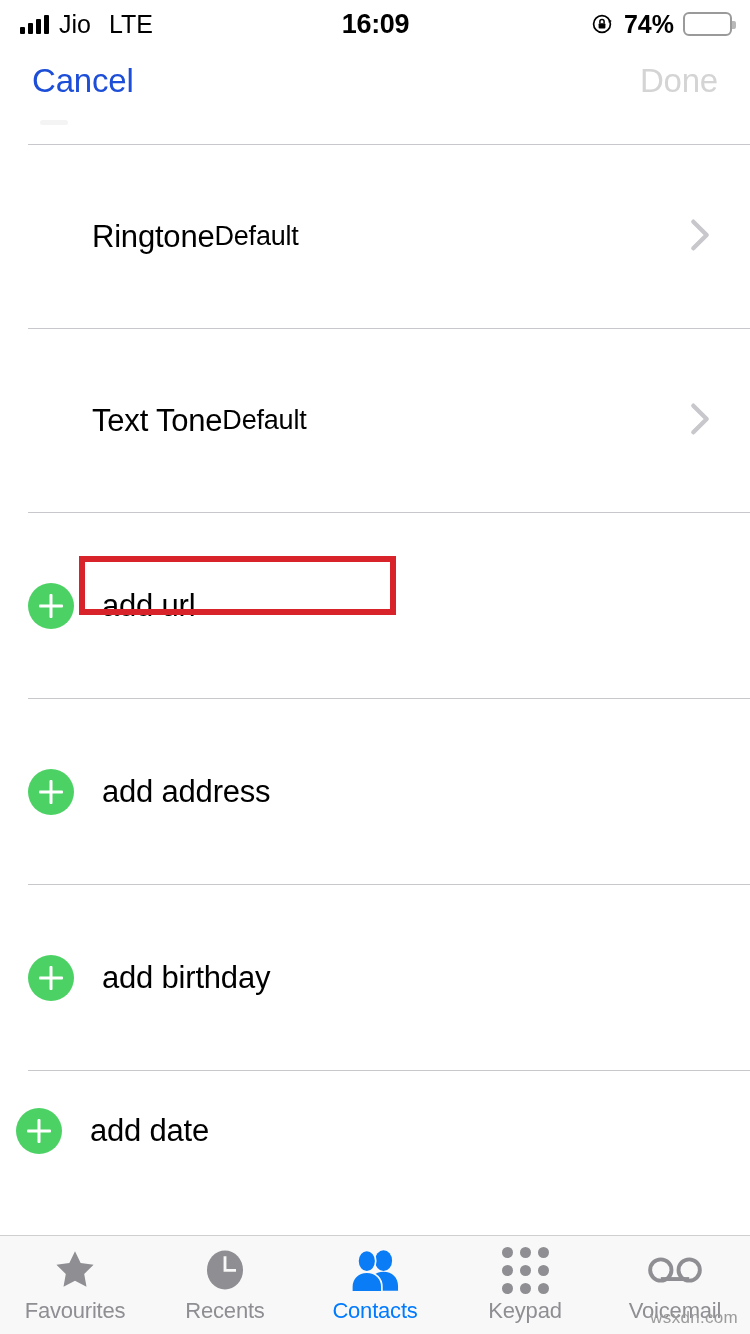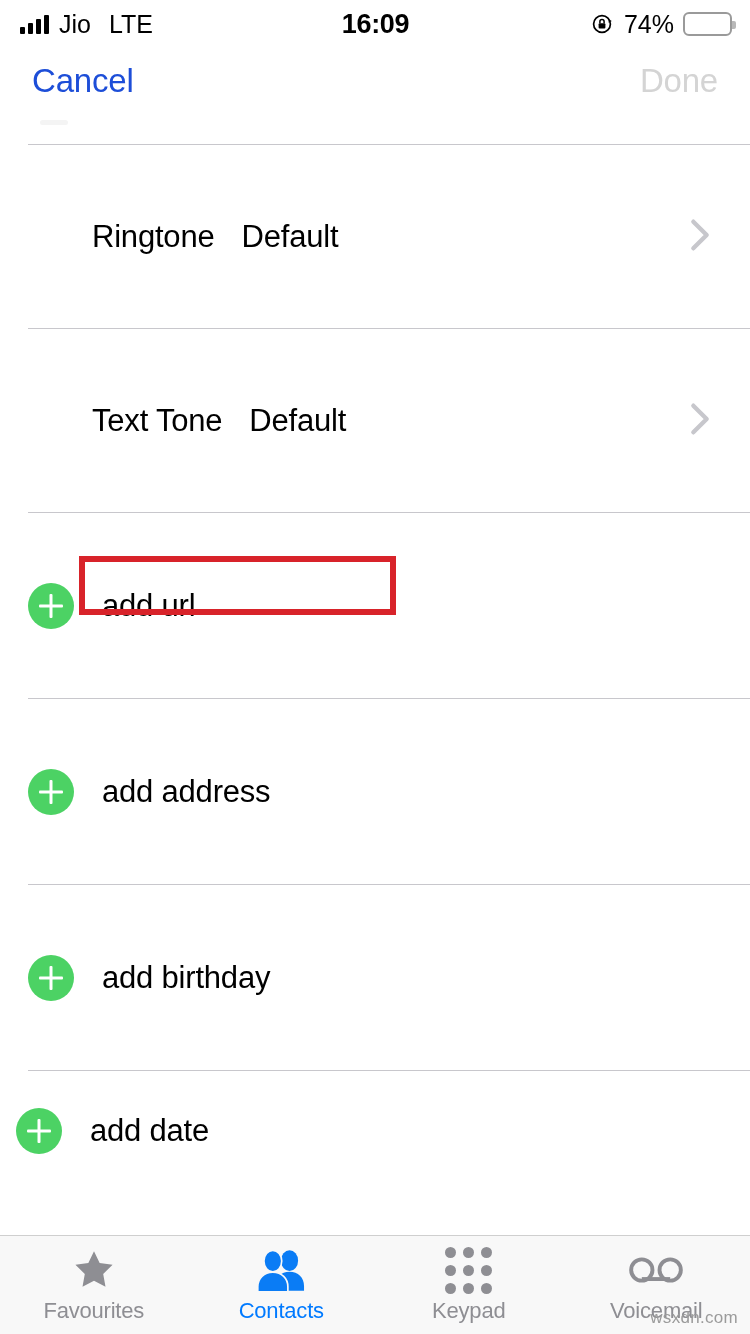--- a/index.html
+++ b/index.html
@@ -65,21 +65,21 @@
   }
   .status-right {
     position: absolute;
     right: 18px;
     top: 0; bottom: 0;
     display: flex;
     align-items: center;
     gap: 9px;
   }
   .rotation-lock { width: 24px; height: 24px; display: block; }
-  .battery-pct { font-size: 25px; font-weight: 400; }
+  .battery-pct { font-size: 25px; font-weight: 700; }
   .battery {
     width: 49px;
     height: 24px;
     border: 2px solid #9a9a9a;
     border-radius: 6px;
     position: relative;
     padding: 2px;
   }
   .battery::after {
     content: "";
@@ -157,23 +157,22 @@
     display: flex;
     align-items: center;
     padding-left: 92px;
   }
   .tone-label {
     font-size: 31px;
     color: #000;
     letter-spacing: -0.2px;
   }
   .tone-value {
-    font-size: 31px;
+    font-size: 27px;
     color: #000;
-    margin-left: 27px;
     letter-spacing: -0.2px;
   }
   .chevron {
     width: 20px;
     height: 34px;
     flex: 0 0 auto;
     margin-right: 12px;
   }
 
   
@@ -388,20 +387,29 @@
 
     <div class="tab">
       <span class="tab-icon">
         <svg width="48" height="46" viewBox="0 0 24 24" aria-hidden="true">
           <path d="M12 2.2l2.95 6.2 6.75.9-4.9 4.75 1.2 6.75L12 17.6l-6 3.2 1.2-6.75L2.3 9.3l6.75-.9z" fill="#8e8e93"></path>
         </svg>
       </span>
       <span class="tab-label">Favourites</span>
     </div>
 
+    <div class="tab">
+      <span class="tab-icon">
+        <svg width="46" height="46" viewBox="0 0 24 24" aria-hidden="true">
+          <ellipse cx="12" cy="12" rx="9.4" ry="10.2" fill="#8e8e93"></ellipse>
+          <path d="M12 5.6v6.6h5" fill="none" stroke="#f8f8f8" stroke-width="1.5" stroke-linecap="square"></path>
+        </svg>
+      </span>
+      <span class="tab-label">Recents</span>
+    </div>
 
     <div class="tab active">
       <span class="tab-icon">
         <svg width="52" height="46" viewBox="0 0 28 24" aria-hidden="true">
           <ellipse cx="18.6" cy="7" rx="4.6" ry="5.6" fill="#0a7cf5"></ellipse>
           <path d="M18.6 13c4.6 0 7.8 3.2 7.8 7.6v2.6H10.8v-2.6c0-4.4 3.2-7.6 7.8-7.6z" fill="#0a7cf5"></path>
           <ellipse cx="9.6" cy="7.2" rx="4.8" ry="5.8" fill="#0a7cf5" stroke="#f8f8f8" stroke-width="0.9"></ellipse>
           <path d="M9.6 13.2c4.8 0 8.1 3.3 8.1 7.8v2.7H1.5v-2.7c0-4.5 3.3-7.8 8.1-7.8z" fill="#0a7cf5" stroke="#f8f8f8" stroke-width="0.9"></path>
         </svg>
       </span>

